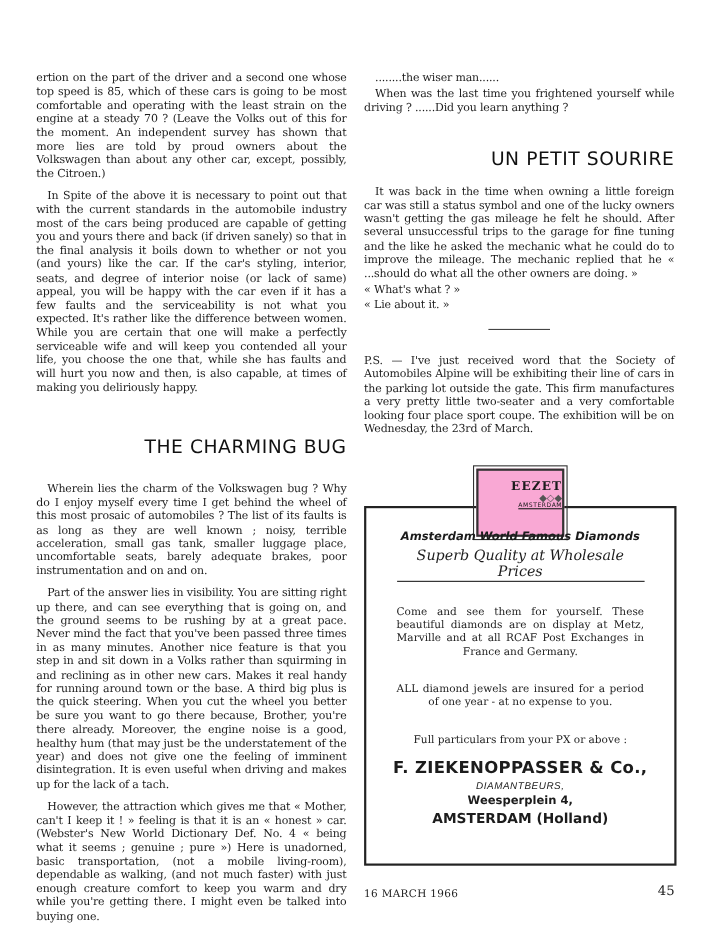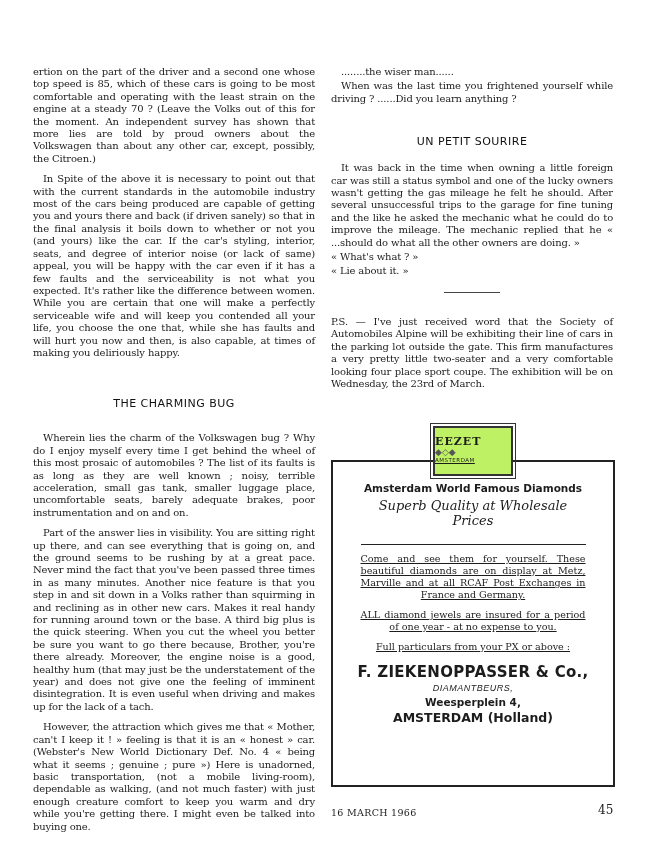--- a/index.html
+++ b/index.html
@@ -3,31 +3,31 @@
 <meta charset="utf-8">
 <style>
   html, body { margin:0; padding:0; background:#fff; }
   body { width:650px; height:855px; position:relative; overflow:hidden; color:#1c1c1c; }
   .col { position:absolute; }
   .col-left { left:33px; top:66px; width:282px; }
   .col-right { left:331px; top:66px; width:282px; }
   p.body { margin:0 0 8px 0; font-family:"DejaVu Serif",serif; font-size:10px; line-height:12.4px; text-align:justify; letter-spacing:-0.15px; }
   p.indent { text-indent:10px; }
   p.tight { margin-bottom:2px; }
-  h2.heading { font-family:"DejaVu Sans",sans-serif; font-weight:normal; font-size:11px; letter-spacing:0.5px; text-align:center; margin:0; color:#111; }
+  h2.heading { font-family:"DejaVu Sans",sans-serif; font-weight:normal; font-size:17px; letter-spacing:0.5px; text-align:right; margin:0; color:#111; }
   .divider { width:56px; height:1px; border-top:1.5px solid #444; margin:0 auto; }
   .ad { position:absolute; left:331px; top:460px; width:284px; height:327px; border:2px solid #222; box-sizing:border-box; }
-  .logo { position:absolute; left:100px; top:-36px; width:80px; height:50px; background:#bef264; border:2px solid #333; box-sizing:border-box; outline:1px solid #333; outline-offset:2px; text-align:left; }
+  .logo { position:absolute; left:100px; top:-36px; width:80px; height:62px; background:#f9a8d4; border:2px solid #333; box-sizing:border-box; outline:1px solid #333; outline-offset:2px; text-align:right; }
   .logo-name { font-family:"DejaVu Serif",serif; font-size:11px; font-weight:bold; margin-top:7px; letter-spacing:1px; }
   .logo-gem { font-size:9px; line-height:9px; color:#555; }
   .logo-city { font-family:"DejaVu Sans",sans-serif; font-size:5.5px; text-decoration:underline; letter-spacing:0.5px; }
   .ad-inner { position:absolute; top:20px; left:0; right:0; text-align:center; }
-  .ad-title { font-family:"DejaVu Sans",sans-serif; font-weight:bold; font-size:10.5px; margin:0 0 8px 0; }
-  .ad-script { font-family:"DejaVu Serif",serif; font-style:italic; font-size:13px; margin:4px auto 0; width:225px; padding-bottom:16px; border-bottom:1.5px solid #222;text-align:center; }
-  .ad-text { font-family:"DejaVu Serif",serif; font-size:9.6px; line-height:12px; margin:8px auto 0; width:225px; text-align:justify; text-align-last:center;text-decoration:underline; }
+  .ad-title { font-family:"DejaVu Sans",sans-serif; font-weight:bold; font-size:10.5px; margin:0 0 8px 0;font-style:italic; }
+  .ad-script { font-family:"DejaVu Serif",serif; font-style:italic; font-size:13px; margin:4px auto 0; width:225px; padding-bottom:0; border-bottom:1.5px solid #222;text-align:center; }
+  .ad-text { font-family:"DejaVu Serif",serif; font-size:9.6px; line-height:12px; margin:22px auto 0; width:225px; text-align:justify; text-align-last:center; }
   .ad-company { font-family:"DejaVu Sans",sans-serif; font-weight:bold; font-size:15px; margin-top:10px; letter-spacing:0.3px; }
   .ad-sub { font-family:Liberation Sans, sans-serif; font-style:italic; font-size:9px; margin-top:2px; letter-spacing:0.5px; }
   .ad-addr { font-family:"DejaVu Sans",sans-serif; font-weight:bold; font-size:10.5px; margin-top:3px; }
   .ad-city { font-family:"DejaVu Sans",sans-serif; font-weight:bold; font-size:12.5px; margin-top:2px; }
   .footer-date { position:absolute; left:331px; top:807px; font-family:"DejaVu Serif",serif; font-size:9.5px; letter-spacing:0.3px; }
   .footer-page { position:absolute; left:598px; top:803px; font-family:"DejaVu Serif",serif; font-size:12px; }
 </style>
 </head>
 <body>
 

